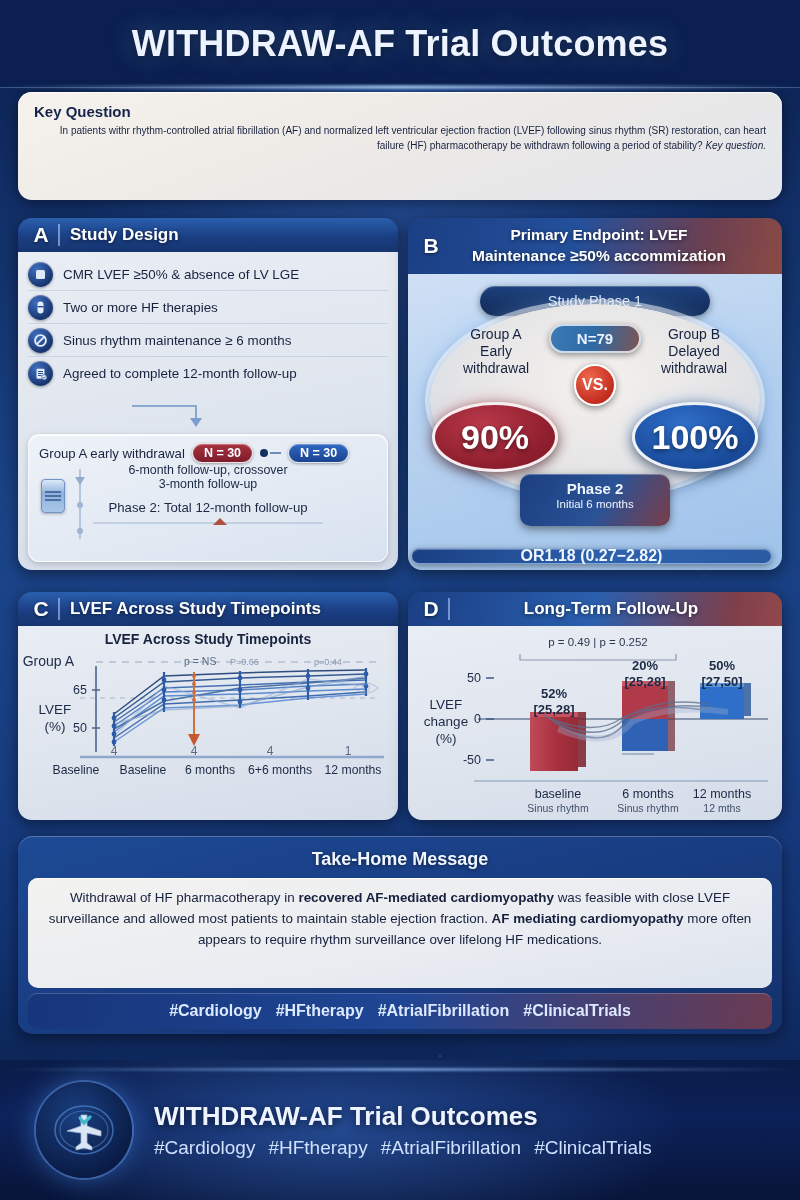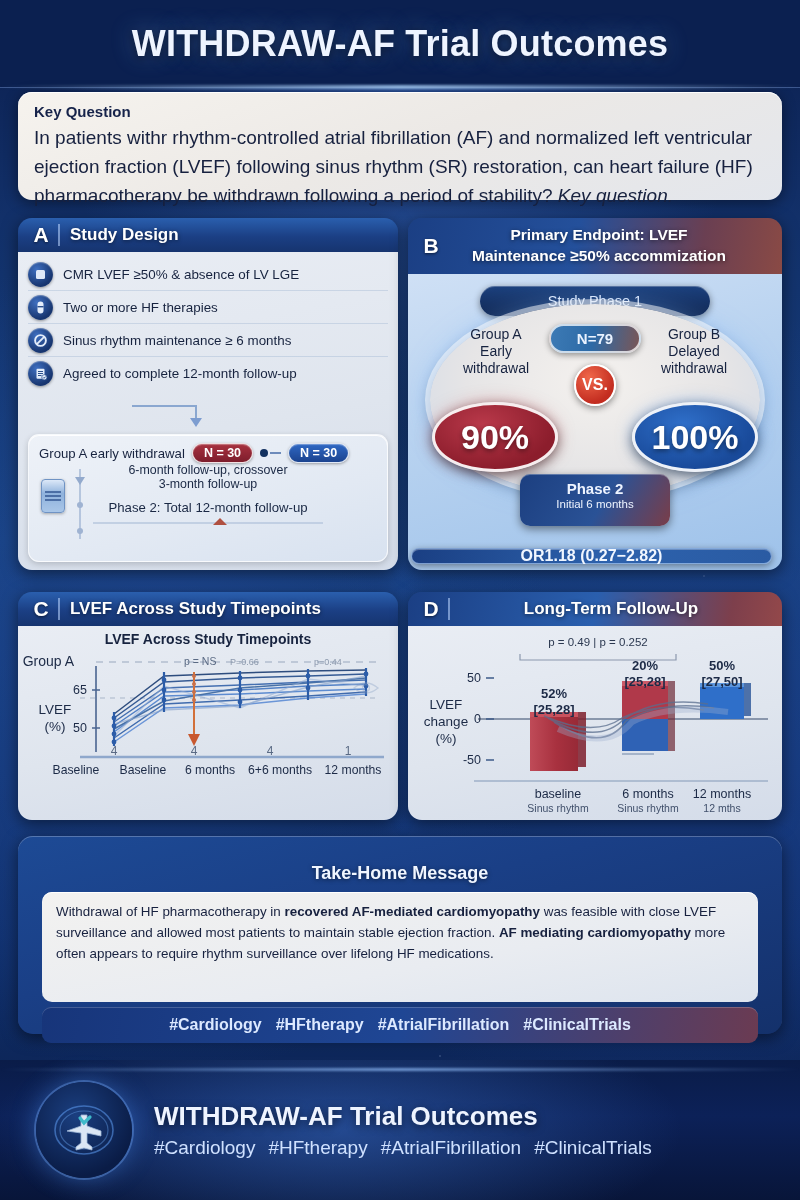--- a/index.html
+++ b/index.html
@@ -46,21 +46,21 @@
   }
   
   .kq{
     position:absolute;left:18px;top:92px;width:764px;height:108px;
     border-radius:14px;
     background:linear-gradient(160deg,#f6f3ee 0%, #ece9e6 50%, #e3e6ec 100%);
     box-shadow:0 3px 14px rgba(0,0,0,.45), inset 0 1px 0 rgba(255,255,255,.9);
     padding:11px 16px 0 16px;
   }
   .kq h2{font-size:15px;color:#16234a;font-weight:700;margin-bottom:3px;}
-  .kq p{font-size:19px;line-height:1.53;color:#17213f;}
+  .kq p{font-size:10px;line-height:1.53;color:#17213f;text-align:right;}
   .kq p i{font-style:italic;}
   
   .panel{position:absolute;border-radius:14px;overflow:hidden;
     box-shadow:0 4px 16px rgba(0,0,0,.5);}
   .pA{left:18px;top:218px;width:380px;height:352px;}
   .pB{left:408px;top:218px;width:374px;height:352px;}
   .pC{left:18px;top:592px;width:380px;height:228px;}
   .pD{left:408px;top:592px;width:374px;height:228px;}
   .pbar{height:34px;display:flex;align-items:center;padding-left:8px;color:#fff;position:relative;}
   .pbarA{background:linear-gradient(180deg,#2a5fae,#1b3f84 55%,#16346f);}
@@ -153,21 +153,21 @@
   .cTitle{position:absolute;top:5px;left:0;right:0;text-align:center;font-size:14px;font-weight:700;color:#17233f;}
   svg{display:block;}
   .hfpill{position:absolute;left:175px;top:126px;width:190px;height:28px;border-radius:14px;
     background:linear-gradient(180deg,#b03a3e,#8b2026);color:#fff;font-size:14px;
     display:flex;align-items:center;justify-content:center;
     border:2px solid rgba(255,255,255,.85);box-shadow:0 2px 7px rgba(0,0,0,.4);}
   
   .th{position:absolute;left:18px;top:836px;width:764px;height:198px;border-radius:15px;
     background:linear-gradient(165deg,#1d4a95 0%,#1a3f86 40%,#14316b 100%);
     box-shadow:0 4px 16px rgba(0,0,0,.5), inset 0 1px 0 rgba(255,255,255,.25);
-    padding:20px;}
+    padding:6px;text-align:center;}
   .thTitle{height:34px;display:flex;align-items:center;justify-content:center;
     color:#f0f6ff;font-size:18px;font-weight:600;text-shadow:0 1px 4px rgba(0,0,0,.5);}
   .thBody{margin:2px 4px 0 4px;height:110px;border-radius:10px;
     background:linear-gradient(170deg,#f3f2f0,#e9ecf1 60%,#dde4ee);
     padding:10px 14px;box-shadow:inset 0 1px 0 rgba(255,255,255,.95);}
   .thBody p{font-size:13.4px;line-height:1.56;color:#17213f;}
   .thBody b{font-weight:700;}
   .tags{margin:5px 4px 0 4px;height:36px;border-radius:9px;
     background:linear-gradient(100deg,#17357a,#1f4694 50%,#6b3b52);
     display:flex;align-items:center;justify-content:center;gap:14px;

